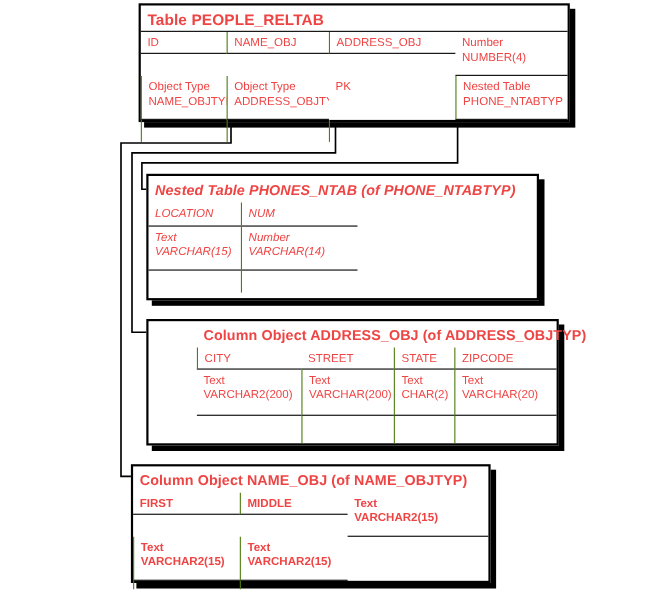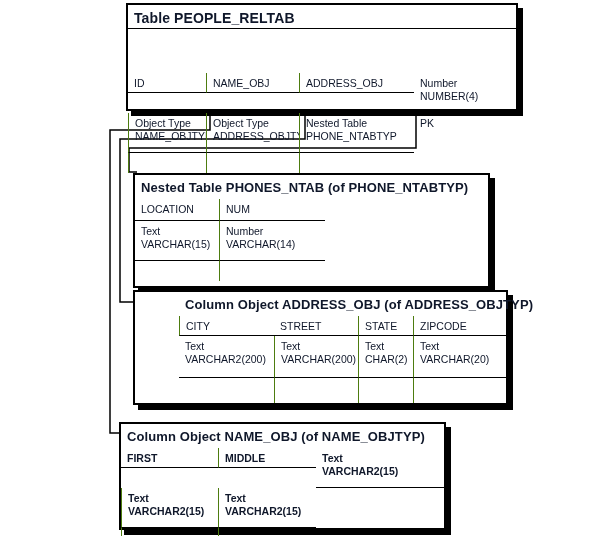--- a/index.html
+++ b/index.html
@@ -1,43 +1,43 @@
 <!DOCTYPE html>
 <html><head>
 <meta charset="utf-8">
 <style>
   html,body{margin:0;padding:0;background:#fff;}
   #canvas{
     position:relative;width:600px;height:536px;background:#fff;overflow:hidden;
-    font-family:"Liberation Sans","DejaVu Sans",sans-serif;color:#0f172a;
+    font-family:"Liberation Sans","DejaVu Sans",sans-serif;color:#ef4444;
   }
   #connector-svg{position:absolute;left:0;top:0;}
   .box{
     position:absolute;background:#fff;border:2px solid #000;
     box-shadow:5px 5px 0 0 #000;box-sizing:border-box;
   }
   .box-title{
     font-weight:bold;font-size:13px;letter-spacing:.1px;
     height:24px;box-sizing:border-box;padding:5px 0 0 6px;white-space:nowrap;
   }
   #box-people .box-title{font-size:14px;border-bottom:1px solid #000;}
   .grid{display:grid;}
-  #grid-people {grid-template-columns:78px 93px 115px 1fr;margin-top:44px;}
+  #grid-people {grid-template-columns:78px 93px 115px 1fr;}
   #grid-phones {grid-template-columns:84px 106px;width:190px;}
   #grid-address{grid-template-columns:95px 84px 55px 1fr;}
   #grid-name   {grid-template-columns:97px 98px 1fr;font-weight:bold;}
   .cell{
     font-size:10.5px;line-height:13px;box-sizing:border-box;
     padding:4px 3px 0 6px;white-space:pre-line;overflow:hidden;
   }
   .h20{height:20px}.h22{height:22px}.h25{height:25px}.h40{height:40px}.h42{height:42px}
   .vline{border-left:1px solid #4d7c0f;}
   .hline{border-bottom:1px solid #000;}
   #box-people {left:126px;top:3px;  width:392px;height:108px;}
-  #box-phones {left:133px;top:173px;width:357px;height:115px;}
+  #box-phones {left:133px;top:158px;width:357px;height:115px;font-style:italic;}
   #box-address{left:133px;top:290px;width:375px;height:115px;padding-left:44px;}
   #box-name   {left:119px;top:422px;width:327px;height:108px;}
 </style>
 </head>
 <body>
 
 <div id="canvas">
 
   <svg id="connector-svg" width="600" height="536">
     <path fill="none" stroke="#000" stroke-width="1.5" d="M210,111 V130 H110 V433 H137"></path>
@@ -50,23 +50,23 @@
     <div class="grid" id="grid-people">
       <div class="cell h20 hline">ID</div>
       <div class="cell h20 hline vline">NAME_OBJ</div>
       <div class="cell h20 hline vline">ADDRESS_OBJ</div>
       <div class="cell h40 hline">Number
 NUMBER(4)</div>
       <div class="cell h40 hline vline">Object Type
 NAME_OBJTYP</div>
       <div class="cell h40 hline vline">Object Type
 ADDRESS_OBJTYP</div>
+      <div class="cell h20">PK</div>
       <div class="cell h40 hline vline">Nested Table
 PHONE_NTABTYP</div>
-      <div class="cell h20">PK</div>
       <div class="cell h20 vline"></div>
       <div class="cell h20 vline"></div>
       <div class="cell h20 vline"></div>
     </div>
   </div>
 
   <div class="box" id="box-phones">
     <div class="box-title">Nested Table PHONES_NTAB (of PHONE_NTABTYP)</div>
     <div class="grid" id="grid-phones">
       <div class="cell h22 hline">LOCATION</div>

